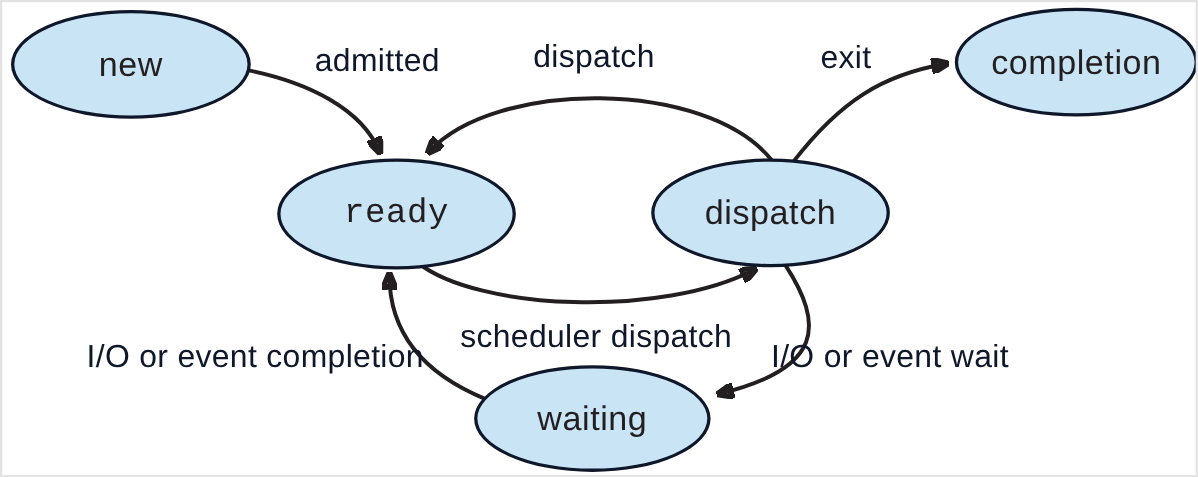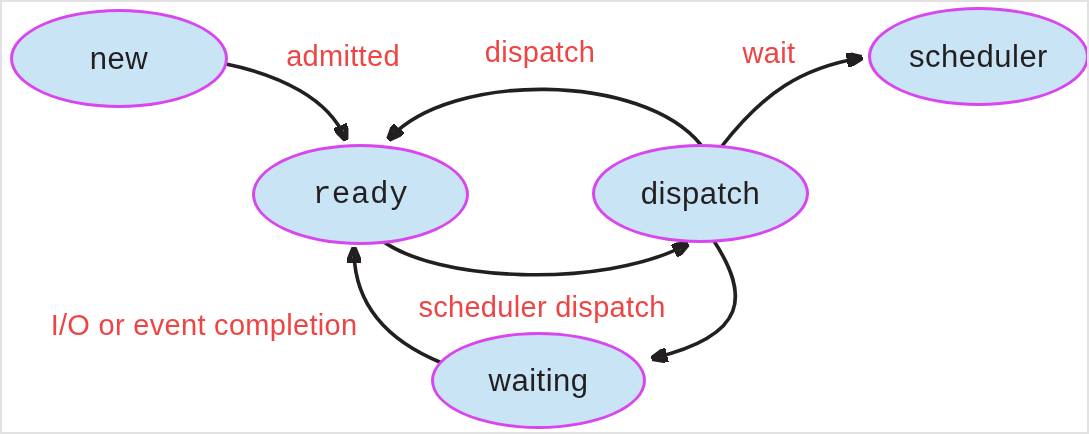--- a/index.html
+++ b/index.html
@@ -29,45 +29,45 @@
     stroke: #231f20;
     stroke-width: 3.6;
     stroke-linecap: round;
   }
   .state {
     position: absolute;
     display: flex;
     align-items: center;
     justify-content: center;
     background: #c8e4f5;
-    border: 3px solid #d946ef;
+    border: 3px solid #0f172a;
     border-radius: 50%;
     box-sizing: border-box;
     color: #231f20;
     font-size: 31px;
     letter-spacing: 0.5px;
   }
   .state-new        { left: 8px;   top: 7px;   width: 218px; height: 99px;  }
   .state-ready      { left: 250px; top: 142px; width: 217px; height: 101px; font-family: Liberation Mono, monospace; }
   .state-running    { left: 590px; top: 142px; width: 217px; height: 99px;  }
   .state-terminated { left: 866px; top: 5px;   width: 221px; height: 99px;  }
   .state-waiting    { left: 429px; top: 330px; width: 215px; height: 97px;  }
   .edge-label {
     position: absolute;
     transform: translate(-50%, -50%);
-    color: #ef4444;
+    color: #0f172a;
     font-size: 29px;
     white-space: nowrap;
     letter-spacing: 0.3px;
   }
   .lbl-admitted   { left: 341px; top: 54px; }
   .lbl-interrupt  { left: 538px; top: 50px; }
   .lbl-exit       { left: 767px; top: 51px; }
   .lbl-dispatch   { left: 540px; top: 305px; }
-  .lbl-completion { left: 202px; top: 323px; }
+  .lbl-completion { left: 230px; top: 323px; }
   .lbl-wait       { left: 807px; top: 323px; }
 </style>
 </head>
 <body>
 
 <div class="stage">
 
   <svg class="arrow-layer" viewBox="0 0 1089 434" xmlns="http://www.w3.org/2000/svg" aria-hidden="true">
     <defs>
       <marker id="arrowhead" markerUnits="userSpaceOnUse" markerWidth="16" markerHeight="14" viewBox="0 0 12 10" refX="10" refY="5" orient="auto">
@@ -85,25 +85,26 @@
   <div class="state state-new">
     <span>new</span>
   </div>
   <div class="state state-ready">
     <span>ready</span>
   </div>
   <div class="state state-running">
     <span>dispatch</span>
   </div>
   <div class="state state-terminated">
-    <span>scheduler</span>
+    <span>completion</span>
   </div>
   <div class="state state-waiting">
     <span>waiting</span>
   </div>
 
   <div class="edge-label lbl-admitted">admitted</div>
   <div class="edge-label lbl-interrupt">dispatch</div>
-  <div class="edge-label lbl-exit">wait</div>
+  <div class="edge-label lbl-exit">exit</div>
   <div class="edge-label lbl-dispatch">scheduler dispatch</div>
+  <div class="edge-label lbl-wait">I/O or event wait</div>
   <div class="edge-label lbl-completion">I/O or event completion</div>
 
 </div>
 
 </body></html>

